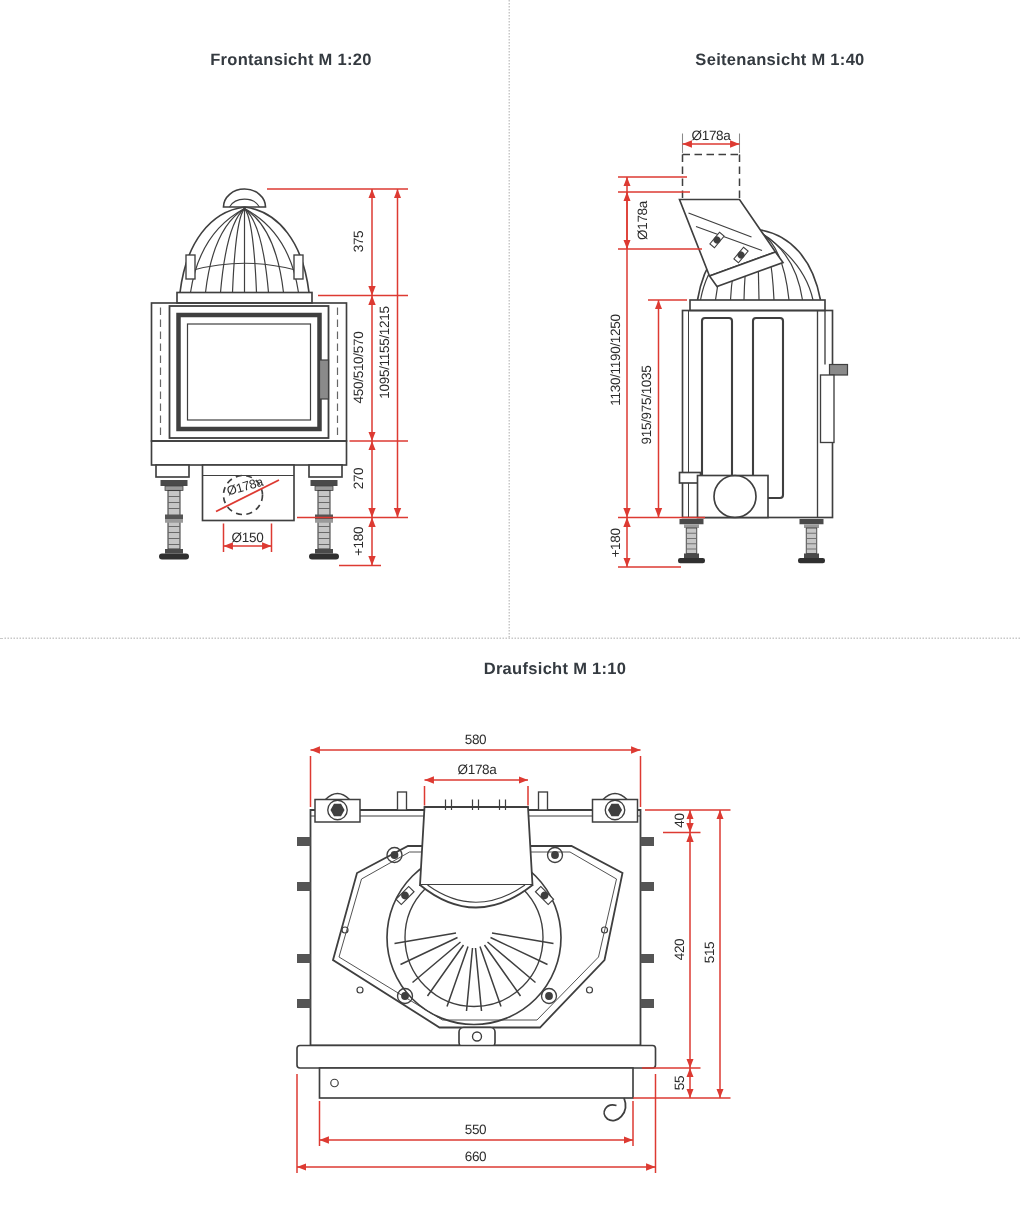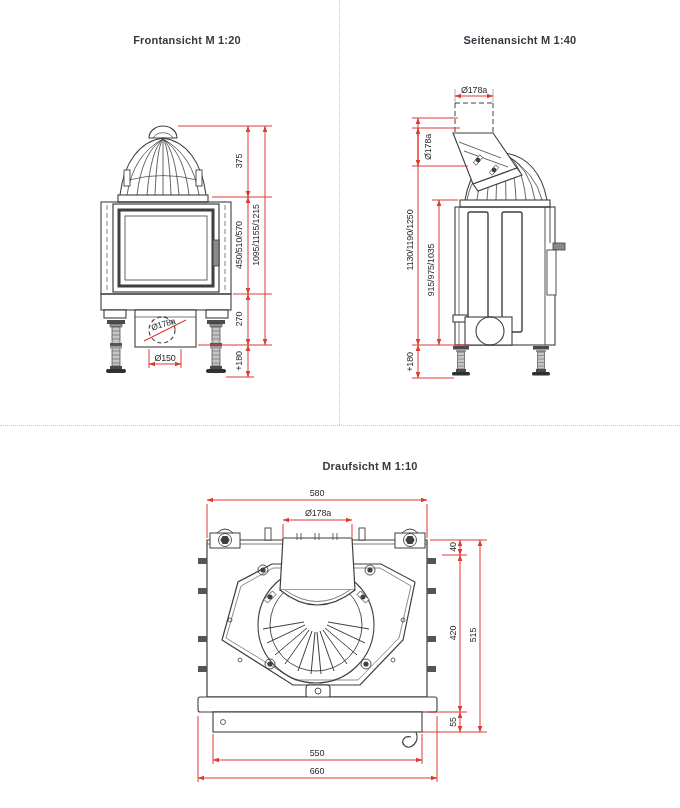--- a/index.html
+++ b/index.html
@@ -11,23 +11,23 @@
   .sep-h{position:absolute;left:0;top:425px;width:680px;height:0;border-top:1px dotted #c8c8c8;}
   svg.view{position:absolute;}
   .dt{font-family:"Liberation Sans",sans-serif;font-size:9px;letter-spacing:-.2px;}
   .dts{font-size:8.5px;}
 </style>
 </head>
 <body>
 
 <div class="canvas">
 
-  <div class="vtitle" style="left:87px;top:34px">Frontansicht M 1:20</div>
+  <div class="vtitle" style="left:94px;top:34px">Frontansicht M 1:20</div>
   <div class="vtitle" style="left:420px;top:34px">Seitenansicht M 1:40</div>
-  <div class="vtitle" style="left:270px;top:460px">Draufsicht M 1:10</div>
+  <div class="vtitle" style="left:270px;top:440px">Draufsicht M 1:10</div>
 
   <div class="sep-v"></div>
   <div class="sep-h"></div>
 
   <svg class="view" style="left:40px;top:100px" width="280" height="300" viewBox="0 0 280 300">
     <defs>
       <marker id="arF" viewBox="0 0 10 10" refX="9" refY="5" markerWidth="7" markerHeight="7" orient="auto-start-reverse">
         <path d="M0,1.5 L9,5 L0,8.5 Z" fill="#dd3a32"></path>
       </marker>
       <g id="footF">

